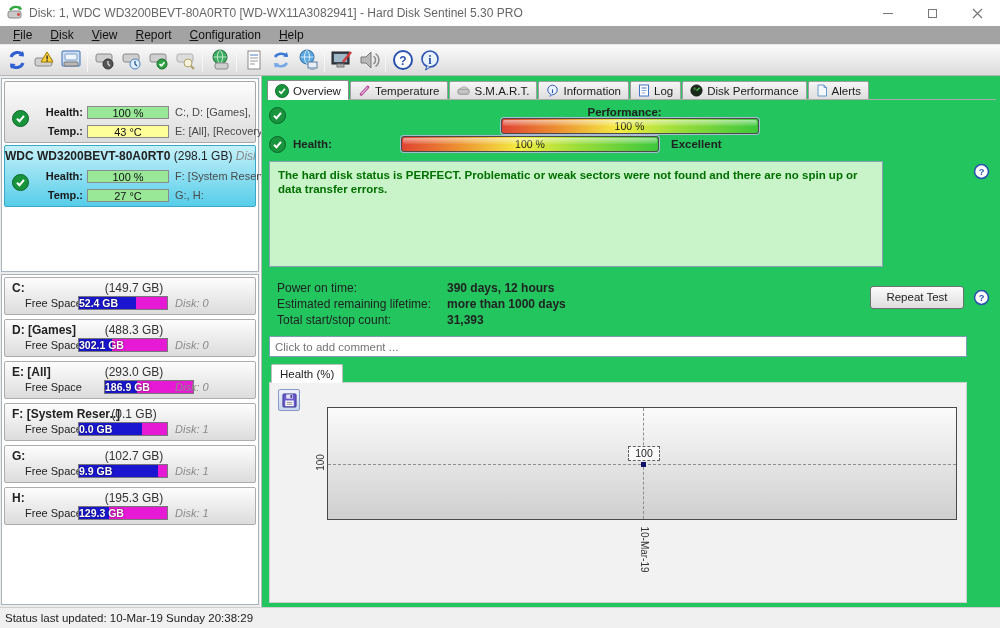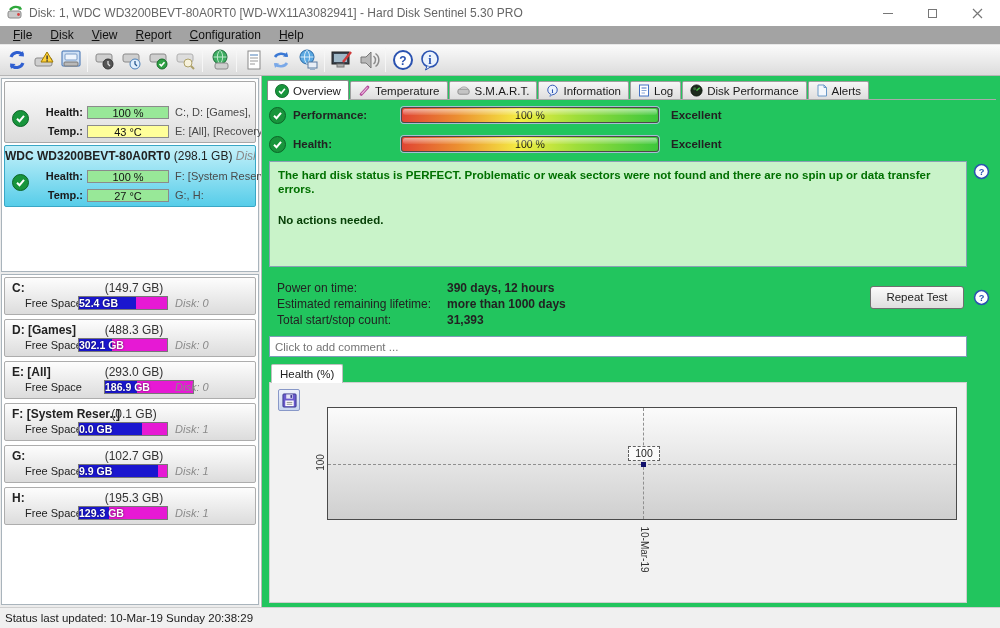--- a/index.html
+++ b/index.html
@@ -64,21 +64,21 @@
   .tab.active { background:#fff; height:20px; margin-bottom:-1px; border-color:#8a8a8a; }
 
   
   .ov-row { position:absolute; left:7px; height:18px; display:flex; align-items:center; }
   .ov-label { width:96px; font-weight:bold; font-size:11.5px; margin-left:24px; }
   .meter { position:relative; width:258px; height:16px; margin-left:12px; border:1px solid #4a4a4a; border-radius:3px; box-shadow:0 0 0 1px #a8bdd4; background:linear-gradient(90deg,#e04434 0%,#ec9030 22%,#f4ee44 46%,#9ede3a 68%,#3cc73c 100%); text-align:center; font-size:10.5px; line-height:14px; color:#111; }
   .meter::after { content:""; position:absolute; left:1px; right:1px; top:1px; height:6px; border-radius:2px; background:linear-gradient(180deg,rgba(255,255,255,.55),rgba(255,255,255,.08)); }
   .rating { margin-left:12px; font-weight:bold; font-size:11.5px; }
   .checkpos { position:absolute; left:0; top:1px; }
 
-  .statusbox { position:absolute; top:85px; left:7px; width:698px; height:106px; background:#c9f3c9; border:1px solid #8aa0b4; padding:6px 8px; color:#017001; font-weight:bold; font-size:11.5px; line-height:1.25; }
+  .statusbox { position:absolute; top:85px; left:7px; width:614px; height:106px; background:#c9f3c9; border:1px solid #8aa0b4; padding:6px 8px; color:#017001; font-weight:bold; font-size:11.5px; line-height:1.25; }
   .statusbox .line2 { margin-top:16px; color:#064006; }
   .q-box { position:absolute; left:711px; top:87px; }
 
   .info-rows { position:absolute; top:204px; left:15px; font-size:12px; }
   .info-row { display:flex; height:16px; align-items:center; }
   .info-label { width:170px; }
   .info-value { font-weight:bold; }
   .repeat-btn { position:absolute; top:210px; left:608px; width:94px; height:23px; background:linear-gradient(180deg,#fbfbfb,#dfdfdf); border:1px solid #707070; border-radius:3px; font-size:11.5px; text-align:center; line-height:21px; }
   .q-repeat { position:absolute; left:711px; top:213px; }
 
@@ -448,21 +448,21 @@
       </div>
       <div class="tab">
         <svg width="12" height="13" viewBox="0 0 12 13">
             <path d="M2 1 h6 l2.5 2.5 V12 H2 z" fill="#f4f8fc" stroke="#6a9ac8"></path>
             <path d="M8 1 v2.5 h2.5" fill="none" stroke="#6a9ac8"></path>
           </svg>
         <span>Alerts</span>
       </div>
     </div>
 
-    <div class="ov-row" style="top:30px; right:22px;">
+    <div class="ov-row" style="top:30px; right:22px;flex-direction:column;">
       <span class="checkpos">
         <svg class="ck" viewBox="0 0 17 17">
             <circle cx="8.5" cy="8.5" r="8" fill="#18953c" stroke="#0c6428"></circle>
             <path d="M5 8.7 L7.5 11.2 L12 5.8" stroke="#fff" stroke-width="2" fill="none"></path>
           </svg>
       </span>
       <span class="ov-label">Performance:</span>
       <span class="meter">100 %</span>
       <span class="rating">Excellent</span>
 
@@ -476,21 +476,20 @@
           </svg>
       </span>
       <span class="ov-label">Health:</span>
       <span class="meter">100 %</span>
       <span class="rating">Excellent</span>
 
     </div>
 
     <div class="statusbox">
       <div>The hard disk status is PERFECT. Problematic or weak sectors were not found and there are no spin up or data transfer errors.</div>
-      <div class="line2">No actions needed.</div>
     </div>
     <span class="q-box">
       <svg class="qm" viewBox="0 0 22 22">
           <circle cx="11" cy="11" r="9" fill="#fff" stroke="#2a52b0" stroke-width="2"></circle>
           <text x="11" y="15.5" text-anchor="middle" font-size="12" font-weight="bold" fill="#2a52b0" font-family="Liberation Sans, sans-serif">?</text>
         </svg>
     </span>
 
     <div class="info-rows">
       <div class="info-row">

